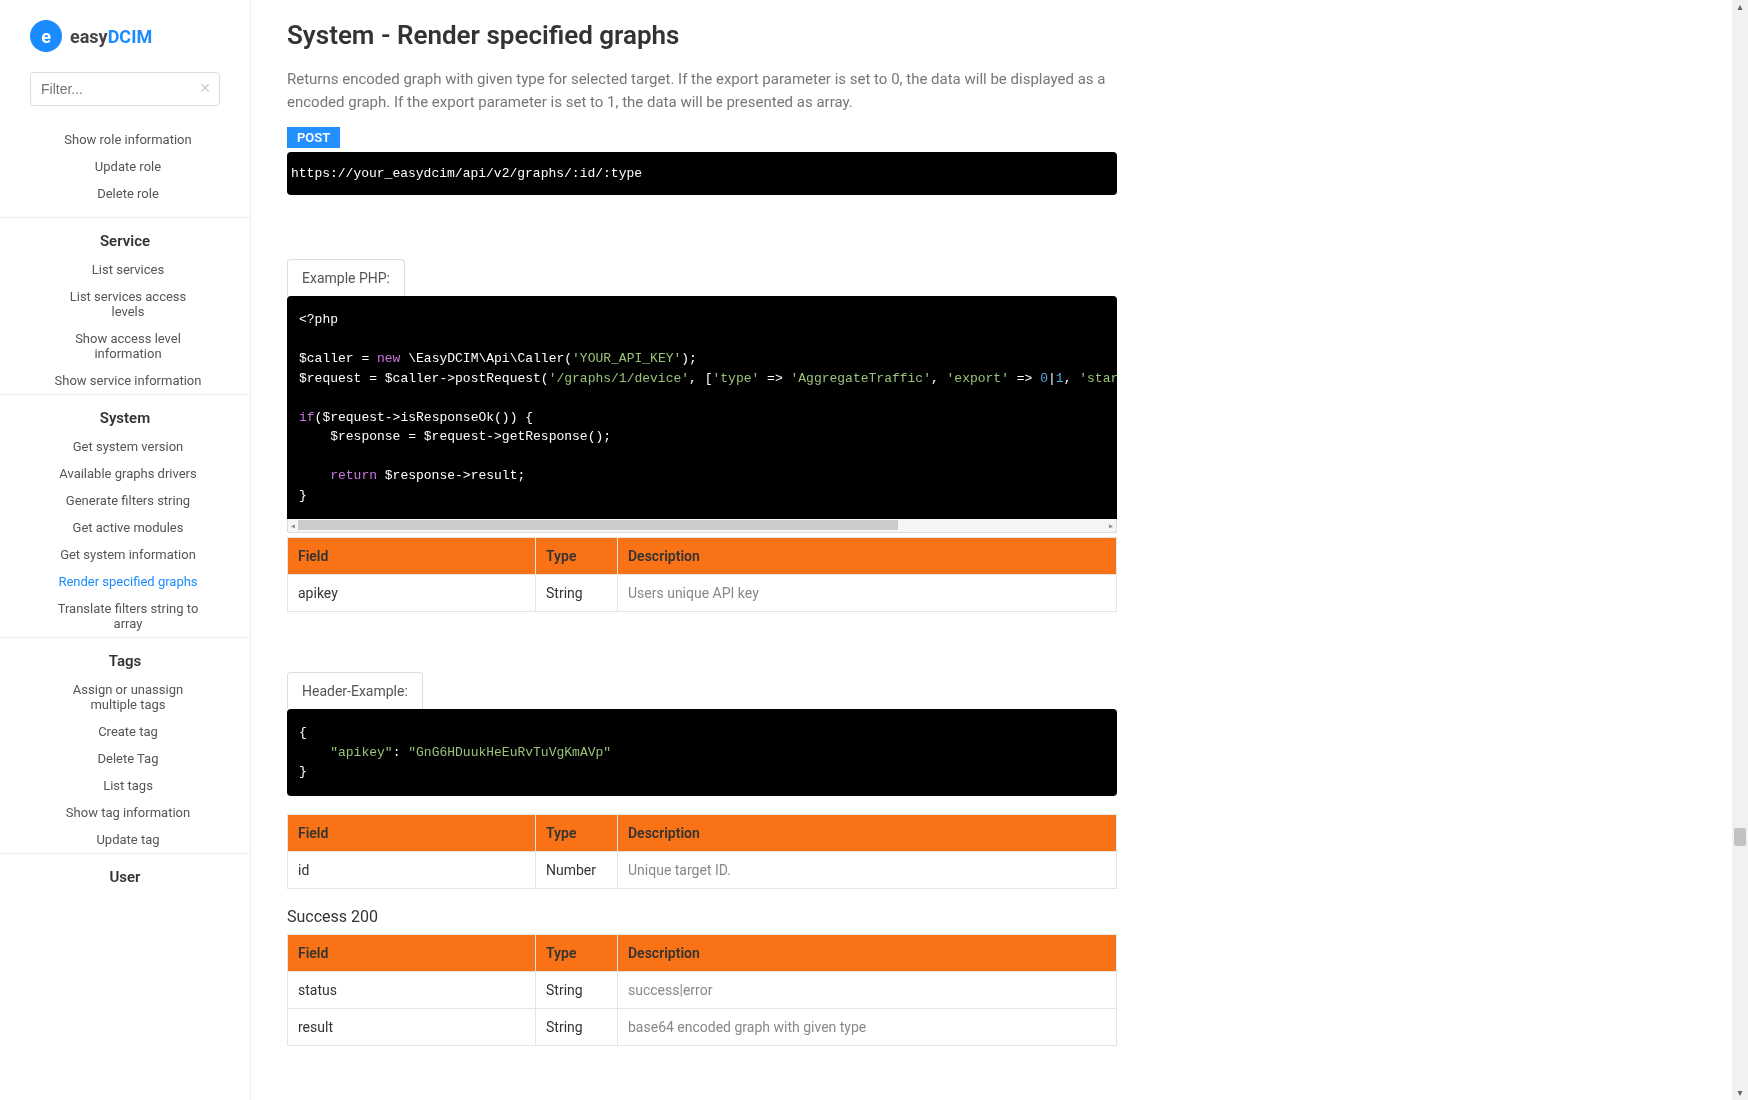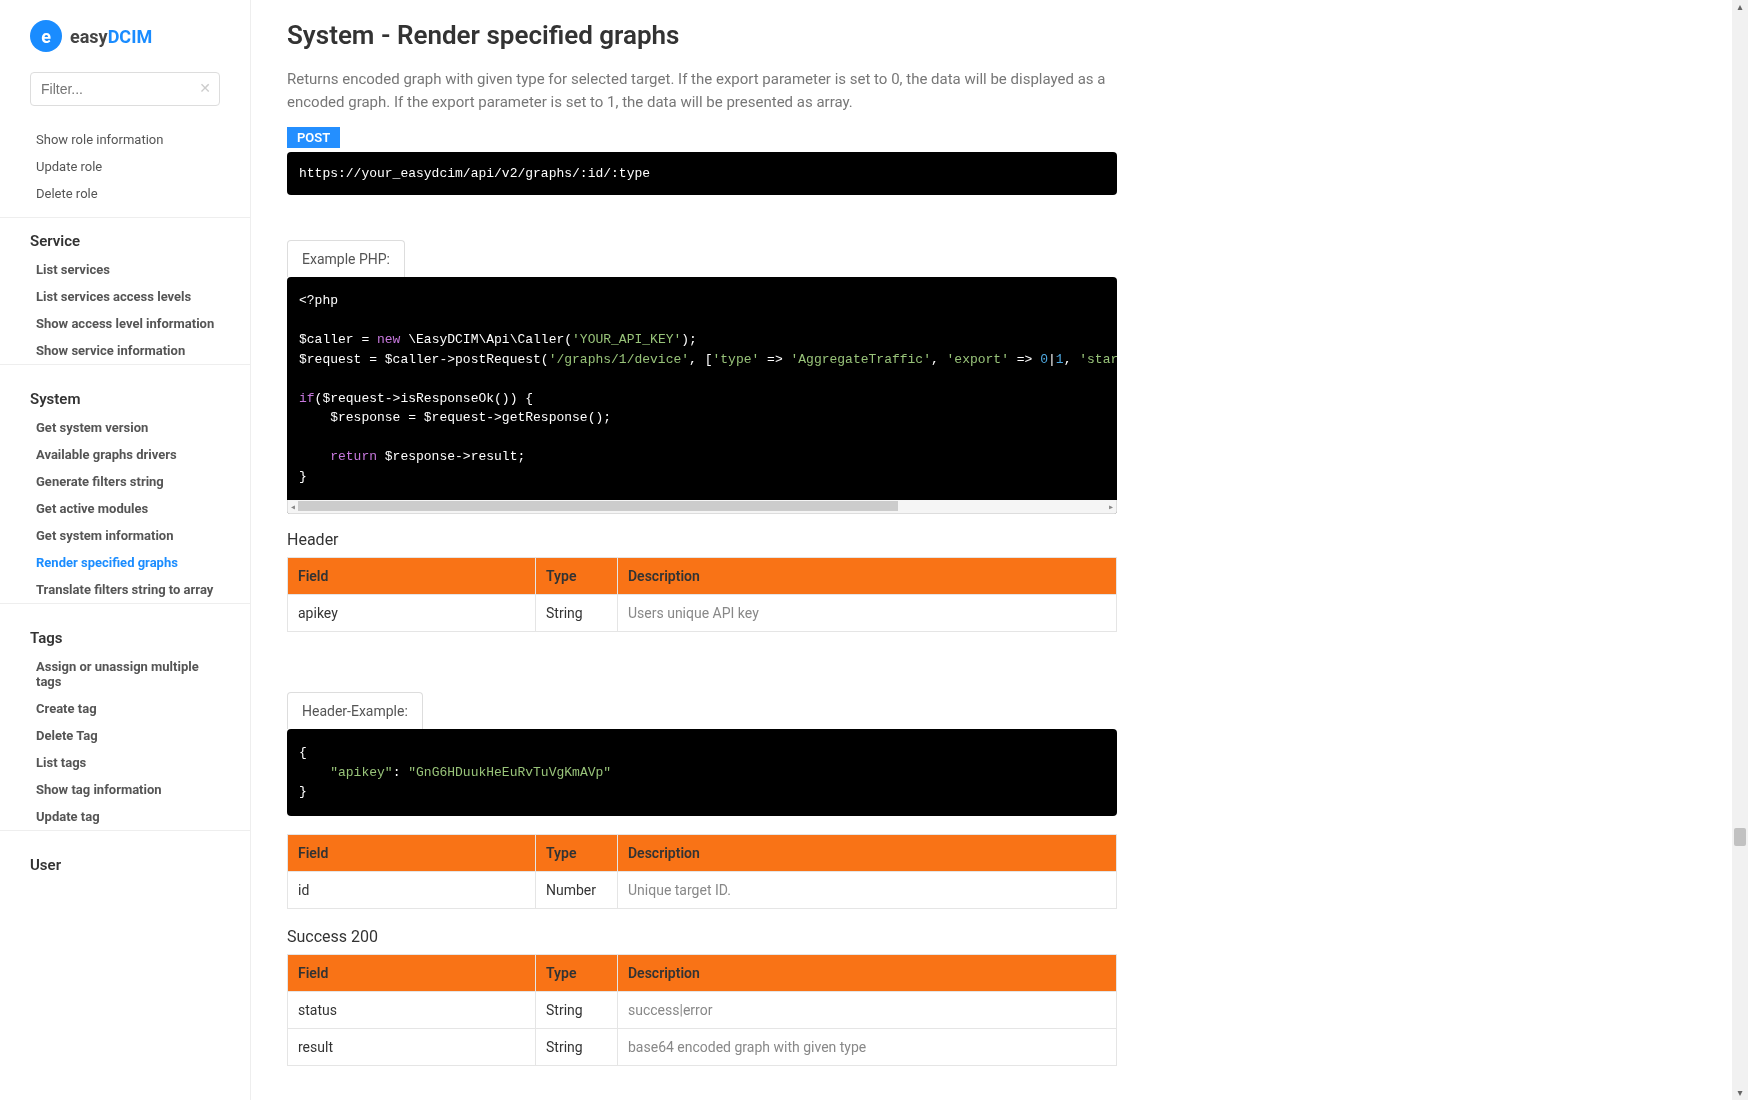--- a/index.html
+++ b/index.html
@@ -12,35 +12,35 @@
 .logo-text .blue { color: #1a8cff; font-weight: 700; }
 .filter-wrap { padding: 0 30px 10px 30px; }
 .filter-input-wrap { position: relative; border: 1px solid #ddd; border-radius: 4px; background: #fff; }
 .filter-input { width: 100%; border: none; padding: 8px 30px 8px 10px; font-size: 14px; color: #777; background: transparent; outline: none; }
 .filter-clear { position: absolute; right: 8px; top: 7px; color: #ccc; font-size: 14px; cursor: pointer; }
 .nav { flex: 1; overflow-y: auto; padding: 10px 0 20px 0; position: relative; }
 .nav::-webkit-scrollbar { width: 12px; }
 .nav::-webkit-scrollbar-track { background: #f5f5f5; }
 .nav::-webkit-scrollbar-thumb { background: #ddd; border-radius: 6px; }
 .nav-group-title { font-weight: 600; font-size: 15px; color: #333; padding: 14px 30px 6px 30px; }
-.nav-group-items { padding: 0 30px; border-bottom: 1px solid #eee; margin-bottom: 11px; font-weight: bold; }
+.nav-group-items { padding: 0 46px; border-bottom: 1px solid #eee; margin-bottom: 0; }
 .nav-group-items:last-child { border-bottom: none; }
 .nav-item { display: block; padding: 6px 0 6px 6px; font-size: 13px; color: #555; cursor: pointer; }
 .nav-item.active { color: #1a8cff; }
 .orphan-items { padding: 0 30px 10px 30px; border-bottom: 1px solid #eee; }
 .orphan-items .nav-item { padding: 6px 0 6px 6px; }
 .main { flex: 1; overflow-y: auto; padding: 20px 0 0 36px; position: relative; }
 .main::-webkit-scrollbar { width: 16px; }
 .main::-webkit-scrollbar-track { background: #f1f1f1; }
 .main::-webkit-scrollbar-thumb { background: #c1c1c1; }
 .content { max-width: 830px; }
 h1.page-title { font-size: 26px; font-weight: 600; color: #333; margin-bottom: 18px; }
 .desc { font-size: 15px; color: #777; line-height: 1.5; margin-bottom: 14px; }
 .method-badge { display: inline-block; background: #248fff; color: #fff; font-size: 13px; font-weight: 600; padding: 3px 10px; border-radius: 0; margin-bottom: 0; }
-.url-box { background: #000; color: #fff; font-family: "Courier New", monospace; font-size: 13px; padding: 14px 12px; border-radius: 4px; margin-top: 4px; margin-bottom: 3px; }
+.url-box { background: #000; color: #fff; font-family: "Courier New", monospace; font-size: 13px; padding: 14px 4px; border-radius: 4px; margin-top: 4px; margin-bottom: 22px; }
 .tab-row { display: flex; }
 .tab { border: 1px solid #ddd; border-bottom: none; border-radius: 4px 4px 0 0; padding: 10px 14px; font-size: 14px; color: #555; background: #fff; margin-top: 42px; }
 .code-wrap { background: #000; border-radius: 4px; font-family: "Courier New", monospace; font-size: 13px; line-height: 1.5; overflow: hidden; margin-bottom: 4px; }
 .code-inner { padding: 14px 12px; overflow-x: auto; white-space: pre; color: #fff; }
 .code-wrap .hscroll { height: 14px; background: #f5f5f5; border: 1px solid #ddd; border-top: none; position: relative; }
 .code-wrap .hscroll .thumb { position: absolute; left: 10px; top: 1px; height: 10px; width: 600px; background: #ccc; }
 .hscroll .arrow { position: absolute; top: 0; font-size: 10px; color: #888; }
 .hscroll .arrow.left { left: 2px; }
 .hscroll .arrow.right { right: 2px; }
 h3.section-title { font-size: 16px; font-weight: 400; color: #333; margin: 16px 0 8px 0; }
@@ -57,21 +57,21 @@
 .c-str { color: #98c379; }
 .c-num { color: #4fa8e0; }
 .c-var { color: #fff; text-align: center; }
 .c-key { color: #98c379; }
 
 
 .outer-scroll { width: 16px; background: #f1f1f1; display:flex; flex-direction:column; justify-content:space-between; }
 .outer-scroll .tri { font-size:10px; color:#666; text-align:center; line-height:14px; }
 .outer-scroll .track { flex:1; position:relative; }
 .outer-scroll .pip { position:absolute; right:2px; width:12px; height:18px; background:#c1c1c1; bottom:240px; border-radius:2px;}
-.nav-outer { position:relative; flex:1; overflow:hidden; }
+.nav-outer { position:relative; flex:1; overflow:hidden;text-align:center; }
 </style>
 </head>
 <body>
 
 <div class="container">
 
   <div class="sidebar">
     <div class="logo-wrap">
       <div class="logo-icon">e</div>
       <div class="logo-text">
@@ -150,21 +150,20 @@
 
 <span class="c-kw">    return</span><span class="c-var"> $response-&gt;result;</span>
 <span class="c-var">}</span></div>
         <div class="hscroll">
           <span class="arrow left">◂</span>
           <div class="thumb"></div>
           <span class="arrow right">▸</span>
         </div>
       </div>
 
-      <h3 class="section-title">Header</h3>
       <table class="api-table">
         <thead>
           <tr>
             <th class="col-field">Field</th>
             <th class="col-type">Type</th>
             <th>Description</th>
           </tr>
         </thead>
         <tbody>
           <tr>

